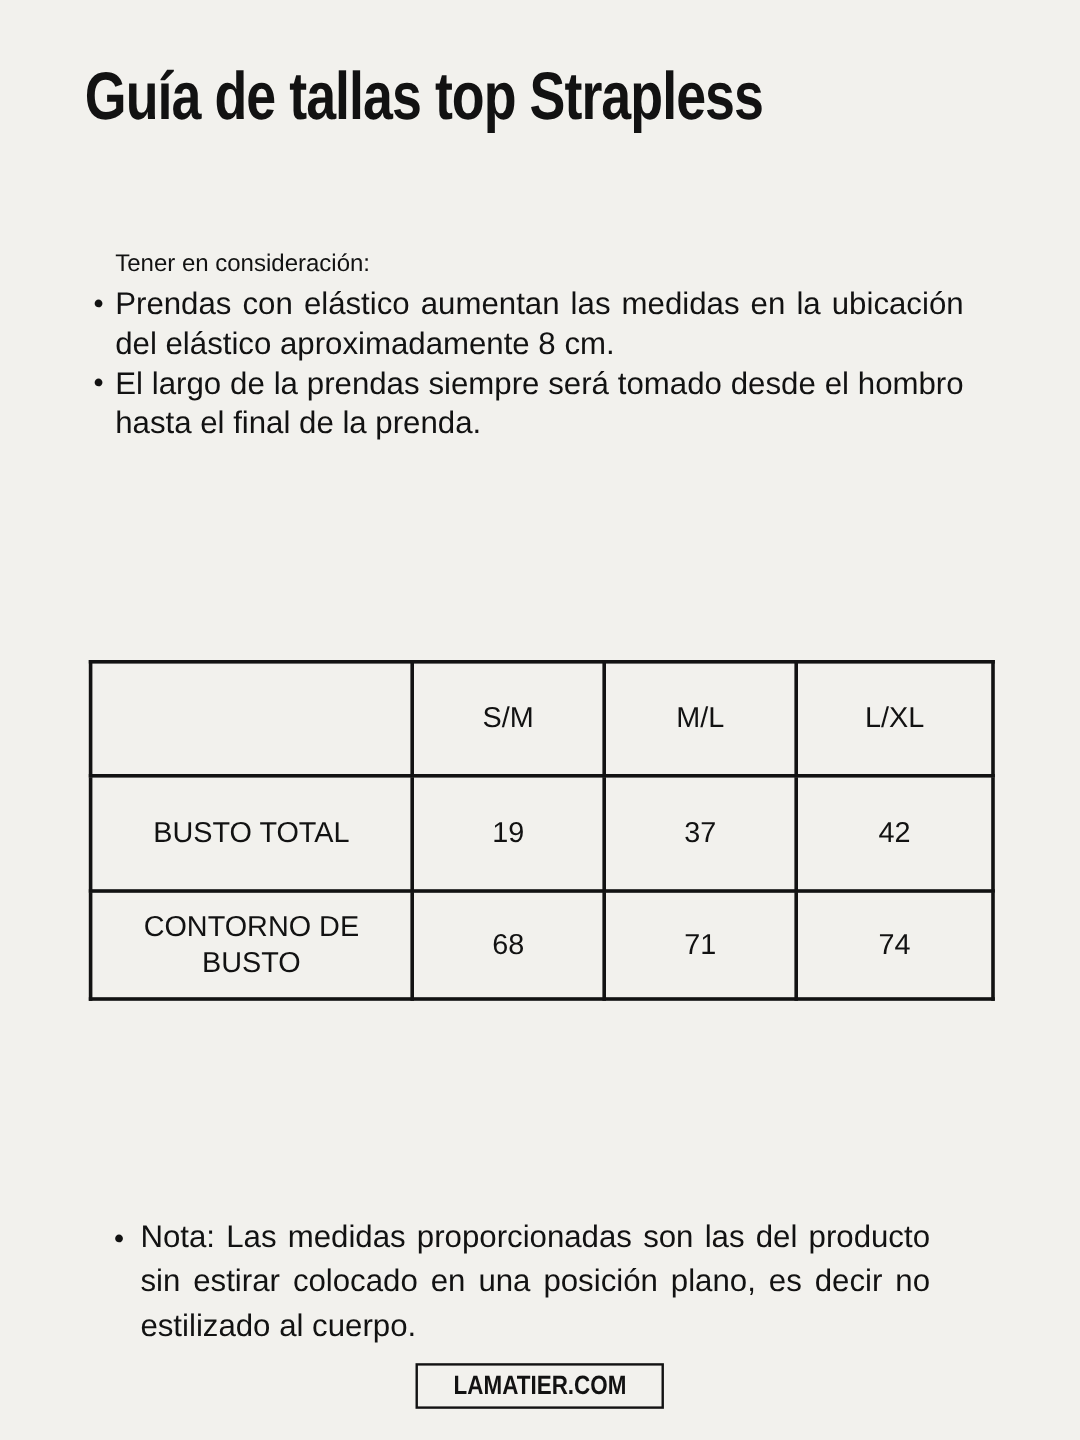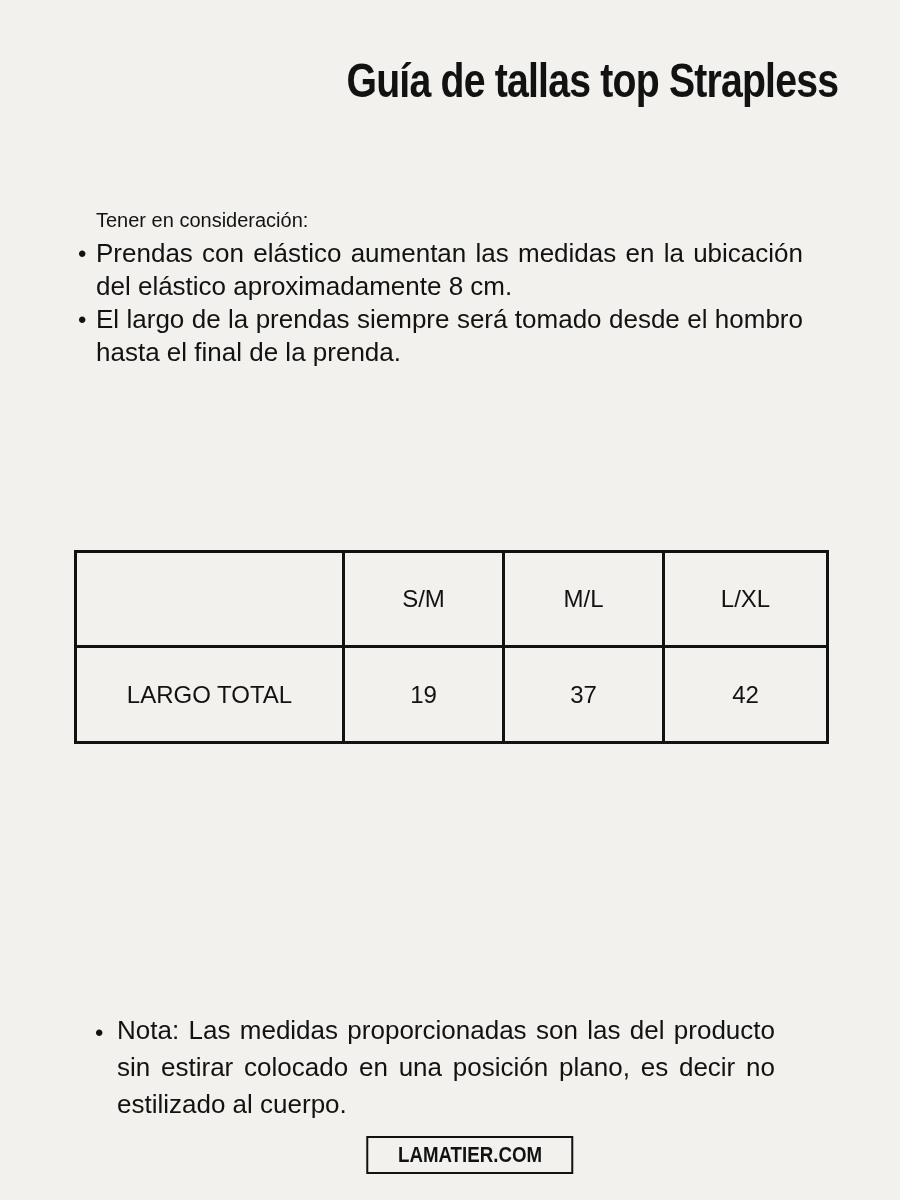--- a/index.html
+++ b/index.html
@@ -7,21 +7,21 @@
   html,body { margin:0; padding:0; background:var(--bg); }
   .page {
     position:relative; width:900px; height:1200px;
     background:var(--bg); color:var(--ink); overflow:hidden;
     font-family:"Liberation Sans", sans-serif; margin:0 auto;
   }
 
   
   .title {
     position:absolute; top:48px; left:0; width:900px; margin:0;
-    text-align:right; font-size:49px; font-weight:800; line-height:64px;
+    text-align:left; font-size:56px; font-weight:800; line-height:64px;
     white-space:nowrap;
   }
   .title .squeeze {
     display:inline-block; transform:scaleX(0.8); transform-origin:50% 50%;
     letter-spacing:-1px;
   }
 
   
   .considerations {
     position:absolute; top:204px; left:78px; width:725px;
@@ -55,21 +55,21 @@
   .note {
     position:absolute; top:1012px; left:95px; width:680px;
     font-size:26px; line-height:37px;
   }
   .note-para { position:relative; margin:0; padding-left:22px; text-align:justify; }
   .note-bullet { top:2px; }
   .note-label { font-weight:400; }
 
   
   .brand-badge {
-    position:absolute; top:1136px; left:470px; transform:translateX(-50%);
+    position:absolute; top:1136px; left:450px; transform:translateX(-50%);
     border:2px solid var(--ink); padding:4px 17px; background:var(--bg);
     white-space:nowrap;
   }
   .brand-badge .squeeze {
     display:inline-block; transform:scaleX(0.85); transform-origin:50% 50%;
     font-size:22px; font-weight:700; line-height:26px; letter-spacing:0px;
   }
 </style>
 </head>
 <body>
@@ -104,24 +104,30 @@
     <thead>
       <tr>
         <th></th>
         <th>S/M</th>
         <th>M/L</th>
         <th>L/XL</th>
       </tr>
     </thead>
     <tbody>
       <tr class="r0">
-        <td>LARGO TOTAL</td>
+        <td>BUSTO TOTAL</td>
         <td>19</td>
         <td>37</td>
         <td>42</td>
+      </tr>
+      <tr class="r1">
+        <td>CONTORNO DE BUSTO</td>
+        <td>68</td>
+        <td>71</td>
+        <td>74</td>
       </tr>
     </tbody>
   </table>
 
   <section class="note">
     <p class="note-para">
       <span class="note-bullet">•</span>
       <span class="note-label">Nota:</span>
       <span>Las medidas proporcionadas son las del producto sin estirar colocado en una posición plano, es decir no estilizado al cuerpo.</span>
     </p>

